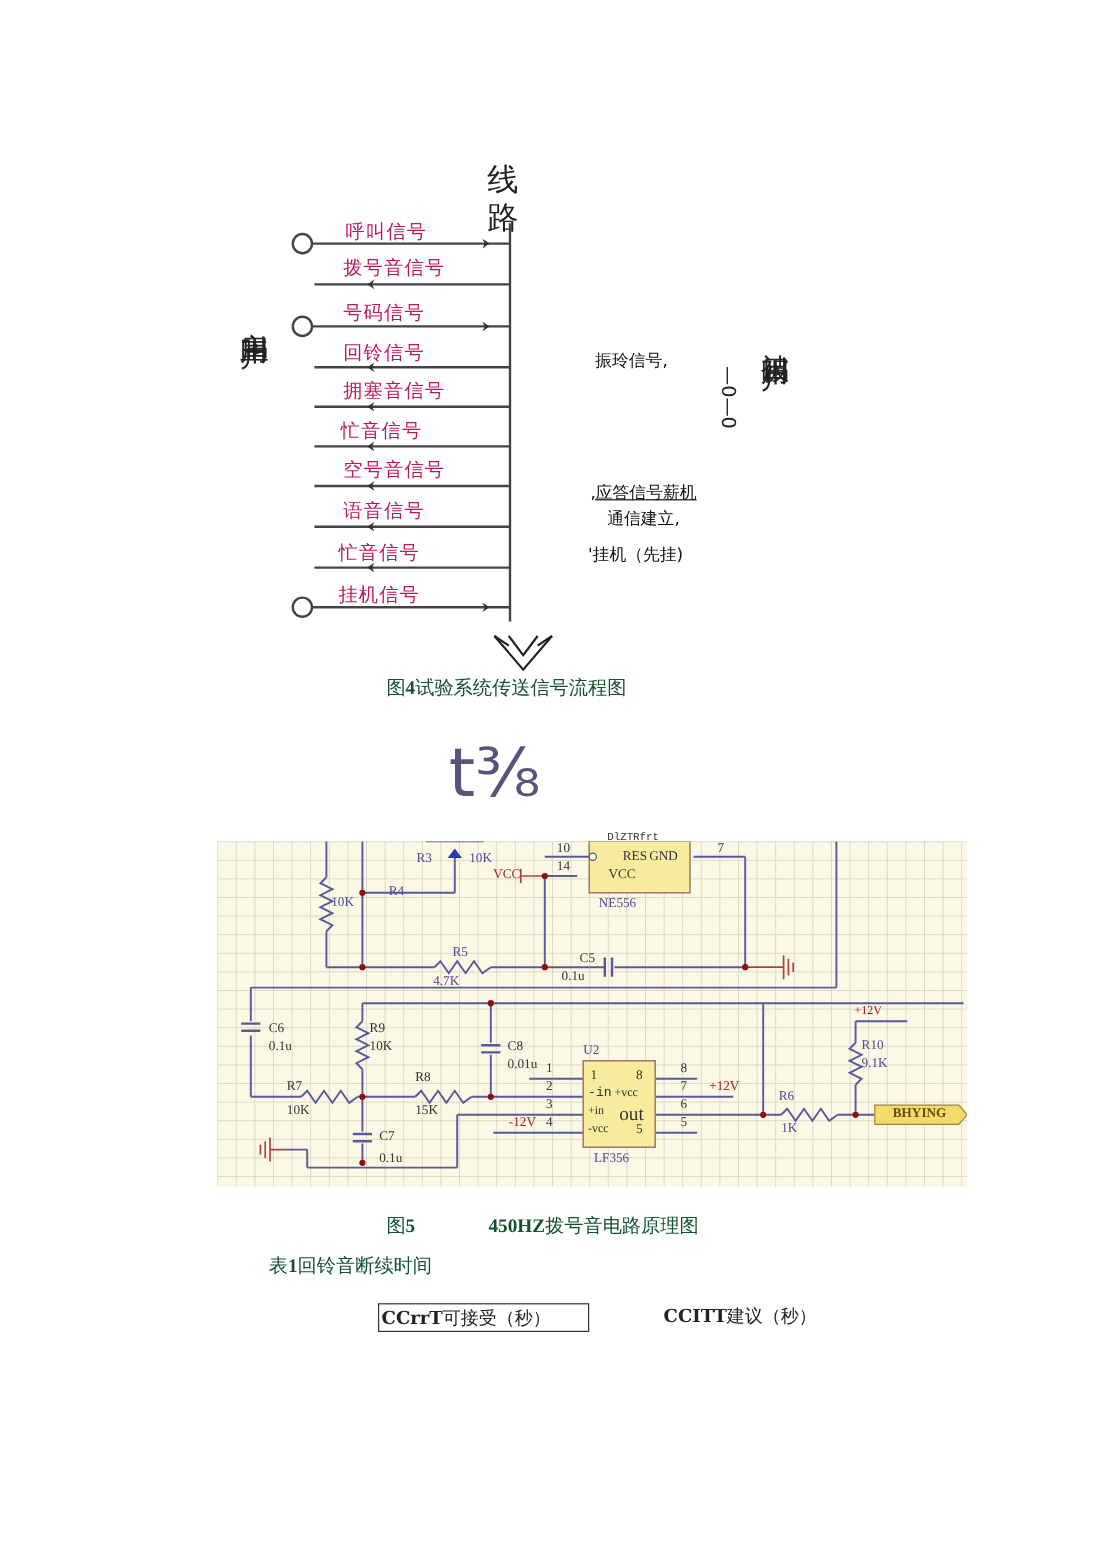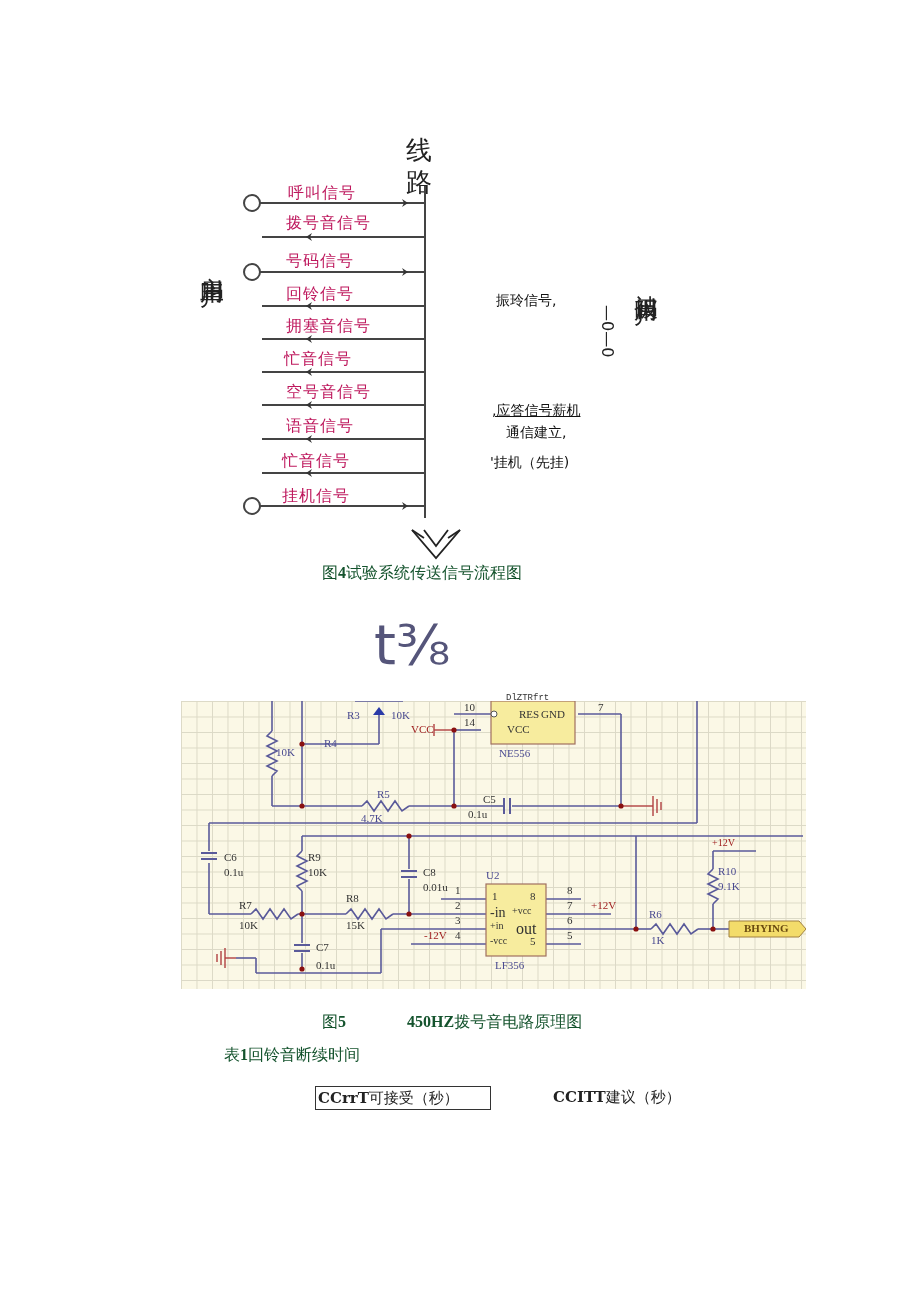--- a/index.html
+++ b/index.html
@@ -256,21 +256,21 @@
   <span class="s-lbl s-dark" style="left:274px;top:183px;">1</span>
   <span class="s-lbl s-dark" style="left:274px;top:198px;">2</span>
   <span class="s-lbl s-dark" style="left:274px;top:213px;">3</span>
   <span class="s-lbl s-dark" style="left:274px;top:228px;">4</span>
   <span class="s-lbl s-dark" style="left:386px;top:183px;">8</span>
   <span class="s-lbl s-dark" style="left:386px;top:198px;">7</span>
   <span class="s-lbl s-dark" style="left:386px;top:213px;">6</span>
   <span class="s-lbl s-dark" style="left:386px;top:228px;">5</span>
 
   <span class="s-lbl s-dark" style="left:311px;top:189px;">1</span>
-  <span class="s-lbl s-dark" style="left:309px;top:204px;font-size:14px;">-in</span>
+  <span class="s-lbl s-dark" style="left:309px;top:204px;font-size:11px;font-family:Liberation Mono, monospace;">-in</span>
   <span class="s-lbl s-dark" style="left:309px;top:219px;font-size:10px;">+in</span>
   <span class="s-lbl s-dark" style="left:309px;top:234px;font-size:10px;">-vcc</span>
   <span class="s-lbl s-dark" style="left:349px;top:189px;">8</span>
   <span class="s-lbl s-dark" style="left:331px;top:204px;font-size:10px;">+vcc</span>
   <span class="s-lbl s-dark" style="left:335px;top:219px;font-size:16px;">out</span>
   <span class="s-lbl s-dark" style="left:349px;top:234px;">5</span>
 
   <span class="s-lbl" style="left:314px;top:258px;">LF356</span>
   <span class="s-lbl s-red" style="left:410px;top:198px;">+12V</span>
   <span class="s-lbl s-red" style="left:531px;top:136px;font-size:10px;">+12V</span>

